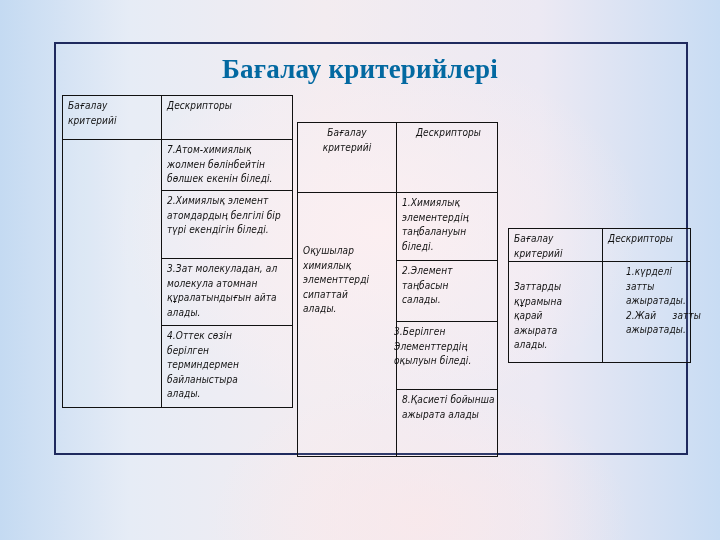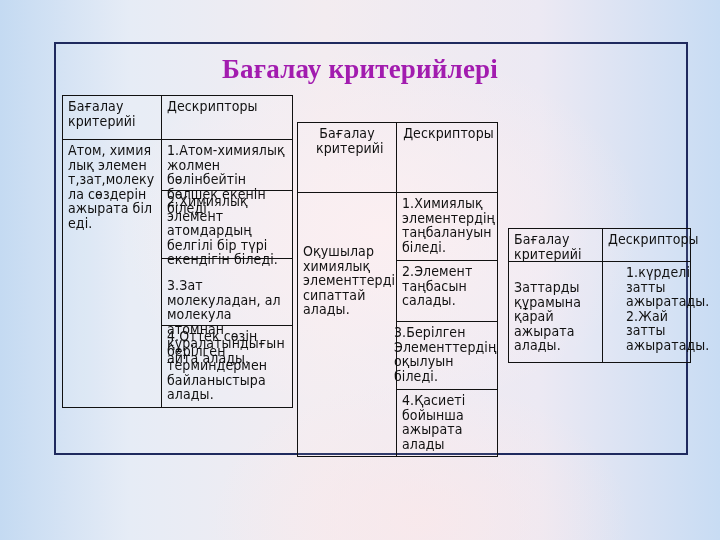--- a/index.html
+++ b/index.html
@@ -11,31 +11,31 @@
       linear-gradient(90deg, #c4daf2 0%, #e6ecf6 18%, #f3ecf0 45%, #ece9f3 75%, #c8dcf3 100%);
     font-family: "Liberation Serif", "DejaVu Serif", serif;
   }
   .frame {
     position: absolute; left: 54px; top: 42px; width: 634px; height: 413px;
     border: 2px solid #1f2a5e; box-sizing: border-box;
   }
   .title {
     position: absolute; left: 0; top: 54px; width: 100%; text-align: center;
     font-family: "Liberation Serif", "DejaVu Serif", serif;
-    font-weight: bold; font-size: 27px; color: #a21caf; letter-spacing: 0.2px;
+    font-weight: bold; font-size: 27px; color: #0369a1; letter-spacing: 0.2px;
   }
   .tbl {
     position: absolute; border: 1.5px solid #111; box-sizing: border-box;
     background: rgba(255,255,255,0.08);
   }
   .cell {
     position: absolute; box-sizing: border-box;
     font-family: "DejaVu Sans Condensed", "DejaVu Sans", sans-serif;
-    font-size: 14px; line-height: 14.5px; color: #111;
-    padding: 3px 4px 0 5px; letter-spacing: 0.1px;
+    font-size: 10px; line-height: 14.5px; color: #111;
+    padding: 3px 4px 0 5px; letter-spacing: 0.1px; font-style: italic;
   }
   .vline { position: absolute; width: 1px; background: #111; }
   .hline { position: absolute; height: 1px; background: #111; }
   .center { text-align: center; }
   .justify { text-align: justify; }
 </style>
 </head>
 <body>
 
 <div class="frame"></div>
@@ -44,41 +44,40 @@
 
 <div class="tbl" style="left:62px; top:95px; width:231px; height:313px;">
   <div class="vline" style="left:98px; top:0; height:100%;"></div>
   <div class="hline" style="left:0; top:43px; width:100%;"></div>
   <div class="hline" style="left:98px; top:94px; width:132px;"></div>
   <div class="hline" style="left:98px; top:162px; width:132px;"></div>
   <div class="hline" style="left:98px; top:229px; width:132px;"></div>
 
   <div class="cell" style="left:0; top:0; width:98px; padding-right:30px;">Бағалау критерийі</div>
   <div class="cell" style="left:99px; top:0; width:132px;">Дескрипторы</div>
-  <div class="cell" style="left:0; top:44px; width:98px; word-break:break-all;">Атом, химиялық элемент,зат,молекула сөздерін ажырата біледі.</div>
-  <div class="cell" style="left:99px; top:44px; width:132px;">1.Атом-химиялық жолмен бөлінбейтін бөлшек екенін біледі.</div>
+  <div class="cell" style="left:99px; top:44px; width:132px;">7.Атом-химиялық жолмен бөлінбейтін бөлшек екенін біледі.</div>
   <div class="cell" style="left:99px; top:95px; width:132px;">2.Химиялық элемент атомдардың белгілі бір түрі екендігін біледі.</div>
-  <div class="cell" style="left:99px; top:163px; width:132px;margin-top:16px;">3.Зат молекуладан, ал молекула атомнан құралатындығын айта алады.</div>
+  <div class="cell" style="left:99px; top:163px; width:132px;">3.Зат молекуладан, ал молекула атомнан құралатындығын айта алады.</div>
   <div class="cell" style="left:99px; top:230px; width:132px; padding-right:20px;">4.Оттек сөзін берілген терминдермен байланыстыра алады.</div>
 </div>
 
 <div class="tbl" style="left:297px; top:122px; width:201px; height:335px;">
   <div class="vline" style="left:98px; top:0; height:100%;"></div>
   <div class="hline" style="left:0; top:69px; width:100%;"></div>
   <div class="hline" style="left:98px; top:137px; width:102px;"></div>
   <div class="hline" style="left:98px; top:198px; width:102px;"></div>
   <div class="hline" style="left:98px; top:266px; width:102px;"></div>
 
   <div class="cell center" style="left:0; top:0; width:98px; padding:3px 18px 0 18px;">Бағалау критерийі</div>
   <div class="cell center" style="left:99px; top:0; width:102px;">Дескрипторы</div>
   <div class="cell" style="left:0; top:70px; width:98px; padding-right:14px;margin-top:48px;">Оқушылар химиялық элементтерді сипаттай алады.</div>
   <div class="cell" style="left:99px; top:70px; width:102px;">1.Химиялық элементердің таңбалануын біледі.</div>
   <div class="cell" style="left:99px; top:138px; width:102px; padding-right:30px;">2.Элемент таңбасын салады.</div>
   <div class="cell" style="left:91px; top:199px; width:102px; padding-right:2px;">3.Берілген Элементтердің оқылуын біледі.</div>
-  <div class="cell" style="left:99px; top:267px; width:102px; padding-right:2px;">4.Қасиеті бойынша ажырата алады</div>
+  <div class="cell" style="left:99px; top:267px; width:102px; padding-right:2px;">8.Қасиеті бойынша ажырата алады</div>
 </div>
 
 <div class="tbl" style="left:508px; top:228px; width:183px; height:135px;">
   <div class="vline" style="left:93px; top:0; height:100%;"></div>
   <div class="hline" style="left:0; top:32px; width:100%;"></div>
 
   <div class="cell" style="left:0; top:0; width:93px; padding-right:30px;">Бағалау критерийі</div>
   <div class="cell" style="left:94px; top:0; width:88px;">Дескрипторы</div>
   <div class="cell" style="left:0; top:48px; width:93px; padding-right:20px;">Заттарды құрамына қарай ажырата алады.</div>
   <div class="cell justify" style="left:112px; top:33px; width:88px; padding-right:8px;">1.күрделі затты ажыратады. 2.Жай затты ажыратады.</div>

